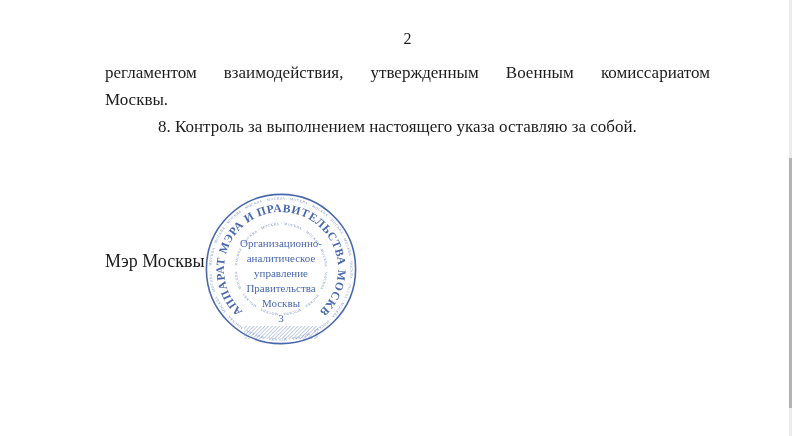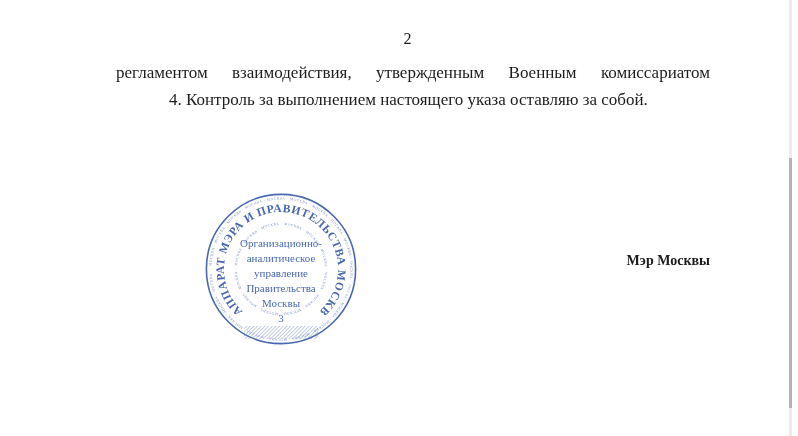--- a/index.html
+++ b/index.html
@@ -16,35 +16,35 @@
     top: 30px; left: 105px; width: 605px;
     text-align: center;
     font-size: 16px;
   }
   .body-text {
     position: absolute;
     top: 59px; left: 105px; width: 605px;
     font-size: 17px;
     line-height: 27px;
   }
-  .line { white-space: nowrap; margin-left: 11px; }
+  .line { white-space: nowrap; }
   .just {
     white-space: normal;
     text-align: justify;
     text-align-last: justify;
     text-justify: inter-word;
   }
   .indent { text-indent: 53px; white-space: normal; }
   .sig-row {
     position: absolute;
     top: 250px; left: 105px; width: 605px;
     display: flex;
-    justify-content: flex-end;
-    font-weight: bold;
-    font-size: 14px;
+    justify-content: space-between;
+    font-weight: normal;
+    font-size: 18px;
     line-height: 22px;
   }
   .stamp {
     position: absolute;
     left: 205px; top: 193px;
     width: 152px; height: 152px;
     z-index: 2;
     opacity: 0.93;
   }
   .stamp text { font-family: "Liberation Serif", "DejaVu Serif", serif; }
@@ -74,21 +74,22 @@
     background: #b3b3b3;
   }
 </style>
 </head>
 <body>
 
 <div class="page-number">2</div>
 
 <div class="body-text">
   <div class="line just">регламентом взаимодействия, утвержденным Военным комиссариатом</div>
-  <div class="line indent">4. Контроль за выполнением настоящего указа оставляю за собой.</div>
+  <div class="line">Москвы.</div>
+  <div class="line indent">8. Контроль за выполнением настоящего указа оставляю за собой.</div>
 </div>
 
 <div class="sig-row">
   <span>Мэр Москвы</span>
 </div>
 
 <svg class="stamp" viewBox="-76 -76 152 152" xmlns="http://www.w3.org/2000/svg" aria-hidden="true">
   <defs>
     <path id="bigArc" d="M -38.1,42.4 A 57,57 0 1 1 36.6,43.7" fill="none"></path>
     <path id="microOuter" d="M -69.5,0 A 69.5,69.5 0 1 1 69.5,0 A 69.5,69.5 0 1 1 -69.5,0" fill="none"></path>

